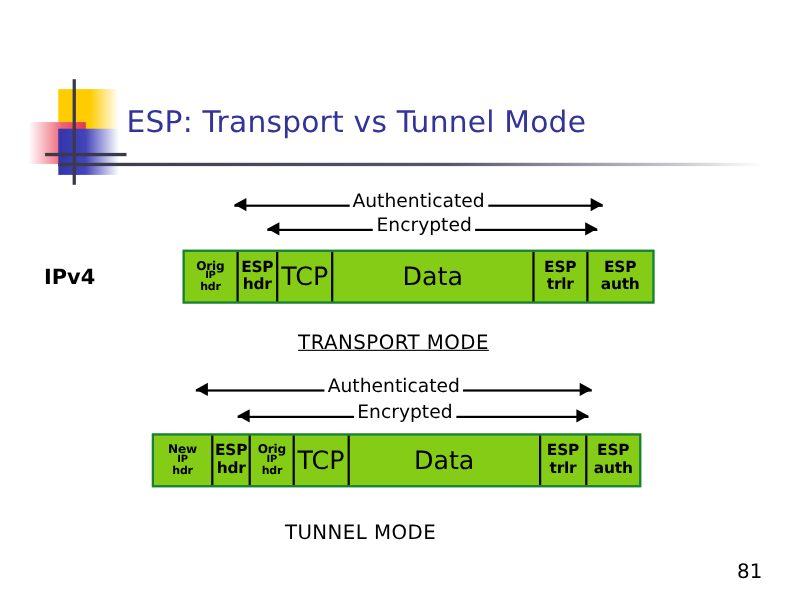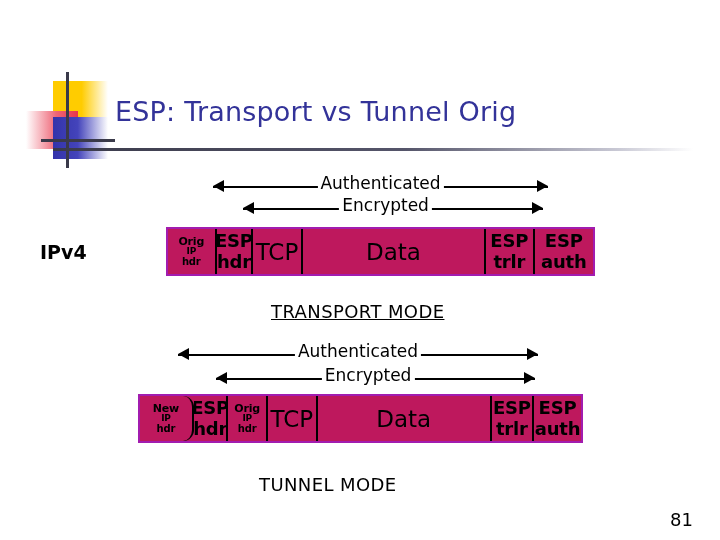--- a/index.html
+++ b/index.html
@@ -63,36 +63,36 @@
   .span-arrow .head-r { right: 0; border-left: 11px solid #000; }
   .span-arrow .cap {
     position: absolute; top: -4px; left: 50%; transform: translateX(-50%);
     background: #ffffff; padding: 0 3px;
     font-size: 17px; line-height: 20px; white-space: nowrap; color: #000; text-align: center;
   }
   .span-arrow.cap-left .cap { left: auto; right: 50%; transform: translateX(42%); }
 
   
   .packet-bar {
-    position: absolute; display: flex; background: #be185d;
-    border: 2px solid #a21caf; box-sizing: border-box;
+    position: absolute; display: flex; background: #84cc16;
+    border: 2px solid #15803d; box-sizing: border-box;
   }
   .packet-bar .cell {
     position: relative; box-sizing: border-box;
     border-right: 2px solid #000000;
     display: flex; align-items: center; justify-content: center;
     text-align: center; overflow: hidden;
   }
   .packet-bar .cell:last-child { border-right: none; }
   .cell .stack { line-height: 1.06; }
   .cell .l1 { font-weight: bold; font-size: 11px; letter-spacing: -0.2px; }
   .cell .l2 { font-weight: bold; font-size: 9px;  letter-spacing: -0.2px; }
   .cell .l3 { font-weight: bold; font-size: 10px; letter-spacing: -0.2px; }
   .cell .big  { font-size: 23px; font-weight: 400; }
-  .cell .bold2 { font-weight: bold; font-size: 18px; line-height: 1.12; letter-spacing: -0.2px; }
+  .cell .bold2 { font-weight: bold; font-size: 14px; line-height: 1.12; letter-spacing: -0.2px; }
 
   
   #ipv4-label { position: absolute; left: 40px; top: 241px; font-size: 19px; font-weight: bold; }
   .mode-caption { position: absolute; font-size: 18px; letter-spacing: 0.4px; white-space: nowrap; }
   #transport-mode-caption { left: 271px; top: 301px; text-decoration: underline; }
   #tunnel-mode-caption   { left: 259px; top: 474px; }
 
   
   #page-number { position: absolute; right: 27px; top: 509px; font-size: 18px; color: #000; }
 </style>
@@ -100,21 +100,21 @@
 <body>
 
 <div id="logo-mark">
   <div class="sq-yellow"></div>
   <div class="sq-red"></div>
   <div class="sq-blue"></div>
   <div class="bar-vert"></div>
   <div class="bar-horz"></div>
 </div>
 
-<div id="slide-title">ESP: Transport vs Tunnel Orig</div>
+<div id="slide-title">ESP: Transport vs Tunnel Mode</div>
 <div id="title-rule"></div>
 
 <div id="ipv4-label">IPv4</div>
 
 <div class="span-arrow" style="left:213px; top:177px; width:335px;">
   <div class="line"></div>
   <div class="head-l"></div>
   <div class="head-r"></div>
   <div class="cap">Authenticated</div>
 </div>
@@ -177,21 +177,21 @@
 
 <div class="span-arrow cap-left" style="left:216px; top:369px; width:319px;">
   <div class="line"></div>
   <div class="head-l"></div>
   <div class="head-r"></div>
   <div class="cap">Encrypted</div>
 </div>
 
 <div class="packet-bar" id="tunnel-bar" style="left:138px; top:394px; width:445px; height:49px;">
 
-  <div class="cell" style="width:56px;border-radius:11px;">
+  <div class="cell" style="width:56px;">
     <div class="stack">
       <div class="l1">New</div>
       <div class="l2">IP</div>
       <div class="l3">hdr</div>
     </div>
   </div>
 
   <div class="cell" style="width:36px;">
     <div class="stack">
       <div class="bold2">ESP</div>

